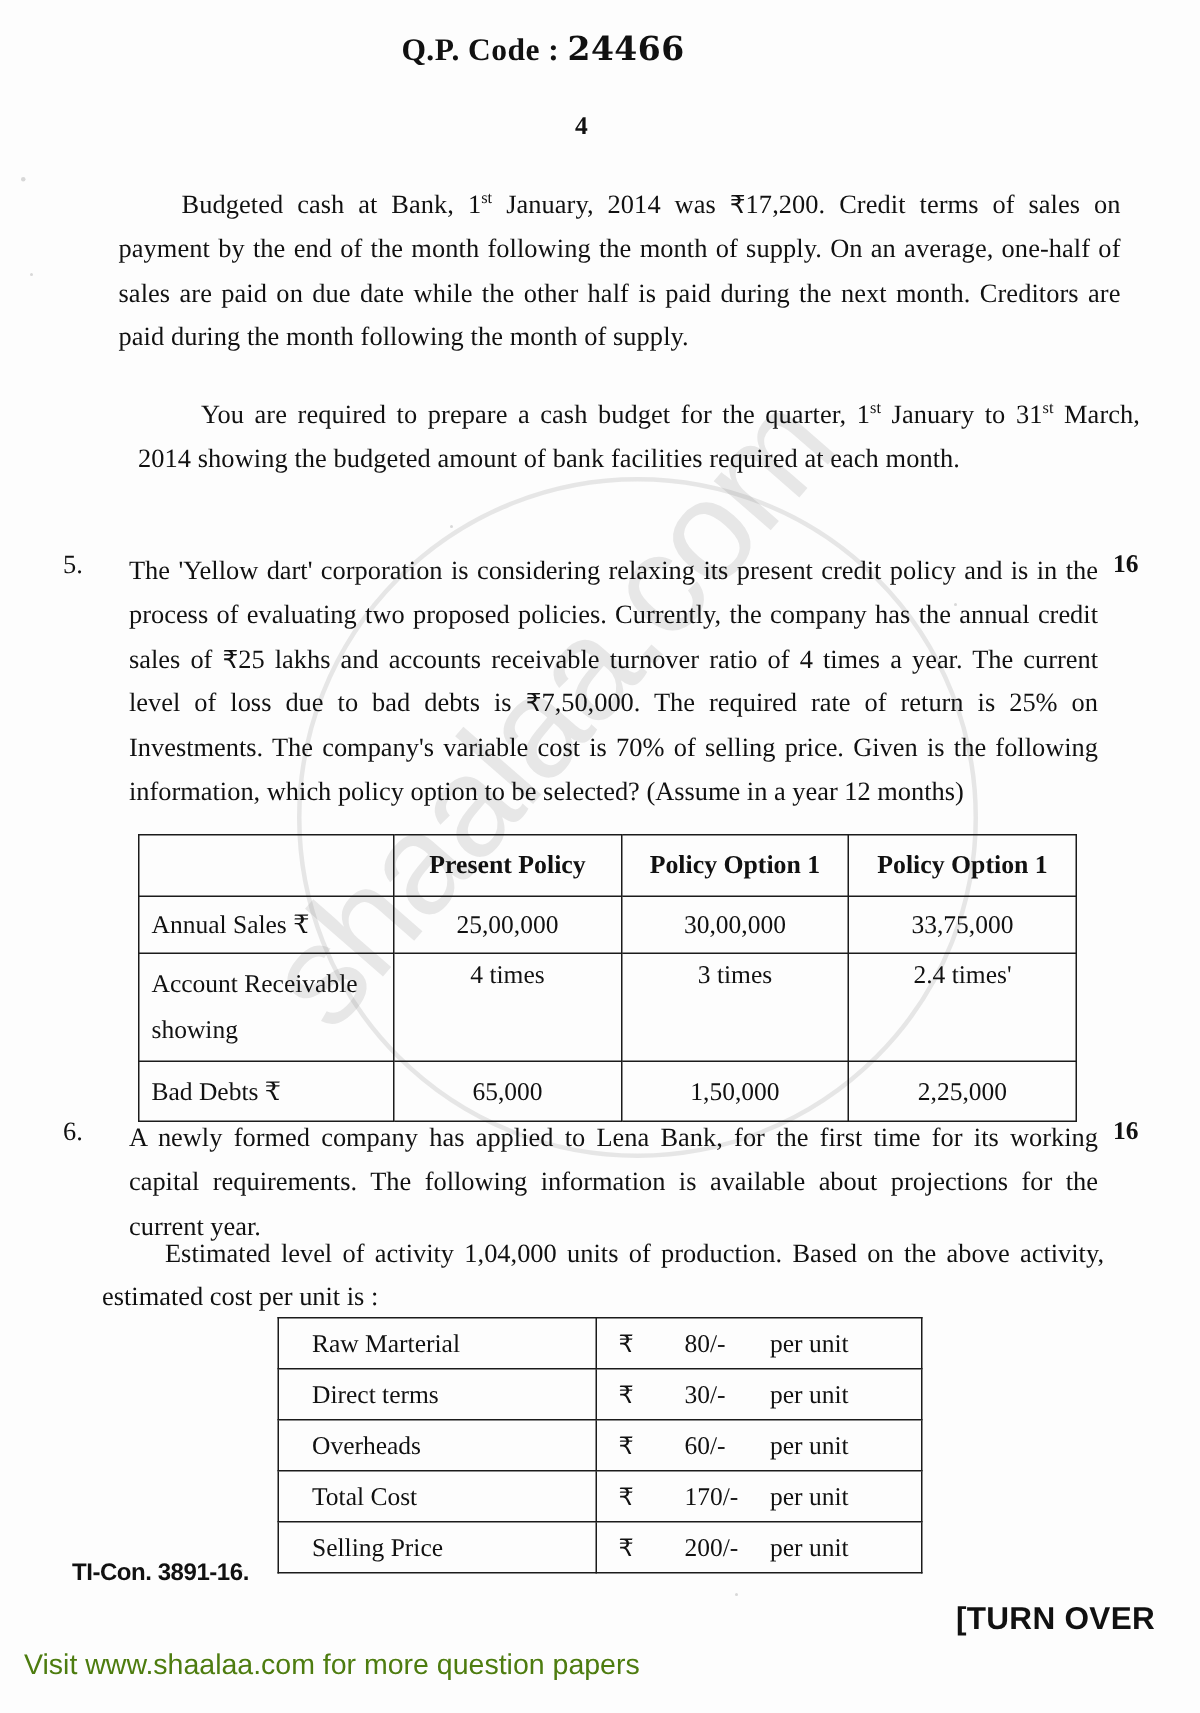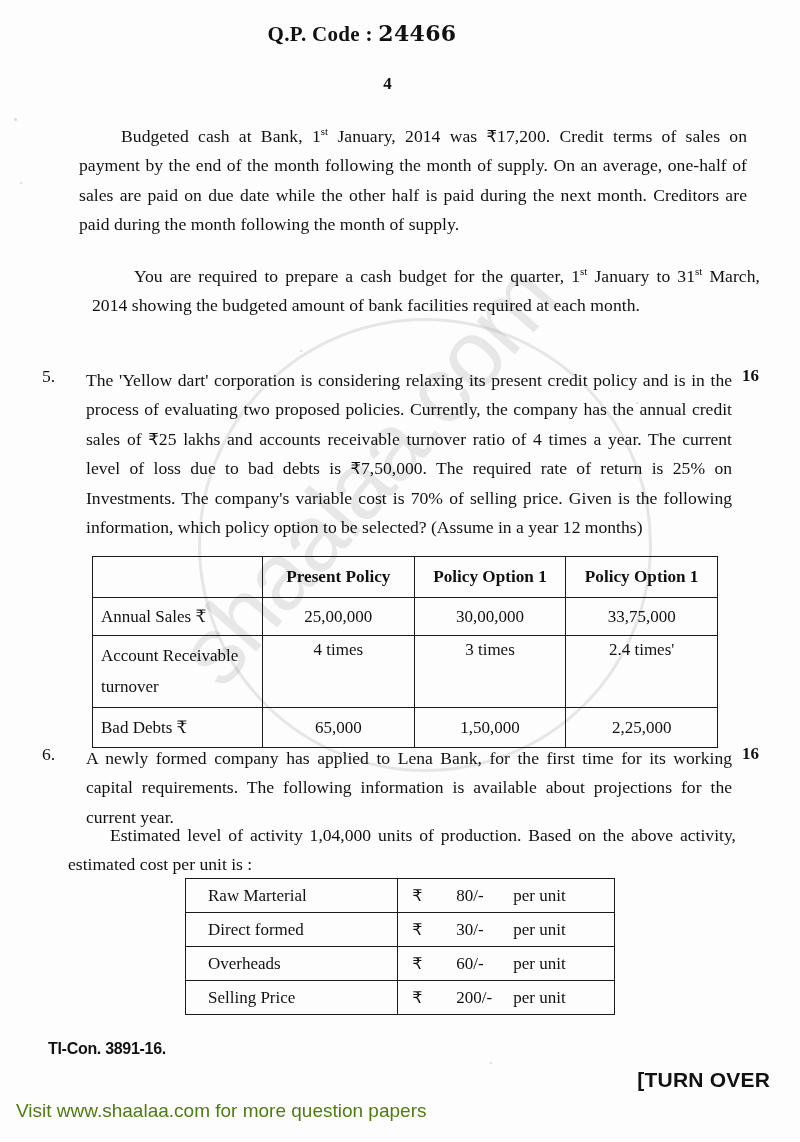--- a/index.html
+++ b/index.html
@@ -300,21 +300,21 @@
       <tbody>
         <tr class="r-sales">
           <td class="lbl">Annual Sales ₹</td>
           <td class="val">25,00,000</td>
           <td class="val">30,00,000</td>
           <td class="val">33,75,000</td>
         </tr>
         <tr class="r-turn">
           <td class="lbl">
             <span class="two-line">Account Receivable</span>
-            <span class="two-line">turnover</span>
+            <span class="two-line">showing</span>
           </td>
           <td class="val">4 times</td>
           <td class="val">3 times</td>
           <td class="val">2.4 times'</td>
         </tr>
         <tr class="r-bad">
           <td class="lbl">Bad Debts ₹</td>
           <td class="val">65,000</td>
           <td class="val">1,50,000</td>
           <td class="val">2,25,000</td>
@@ -329,29 +329,35 @@
 
     <table class="sheet" id="cost-table">
       <tbody>
         <tr>
           <td class="item">Raw Marterial</td>
           <td class="amount">
             <span class="cur rupee">₹</span><span class="num">80/-</span><span class="unit">per unit</span>
           </td>
         </tr>
         <tr>
-          <td class="item">Direct formed</td>
+          <td class="item">Direct terms</td>
           <td class="amount">
             <span class="cur rupee">₹</span><span class="num">30/-</span><span class="unit">per unit</span>
           </td>
         </tr>
         <tr>
           <td class="item">Overheads</td>
           <td class="amount">
             <span class="cur rupee">₹</span><span class="num">60/-</span><span class="unit">per unit</span>
+          </td>
+        </tr>
+        <tr>
+          <td class="item">Total Cost</td>
+          <td class="amount">
+            <span class="cur rupee">₹</span><span class="num">170/-</span><span class="unit">per unit</span>
           </td>
         </tr>
         <tr>
           <td class="item">Selling Price</td>
           <td class="amount">
             <span class="cur rupee">₹</span><span class="num">200/-</span><span class="unit">per unit</span>
           </td>
         </tr>
       </tbody>
     </table>

